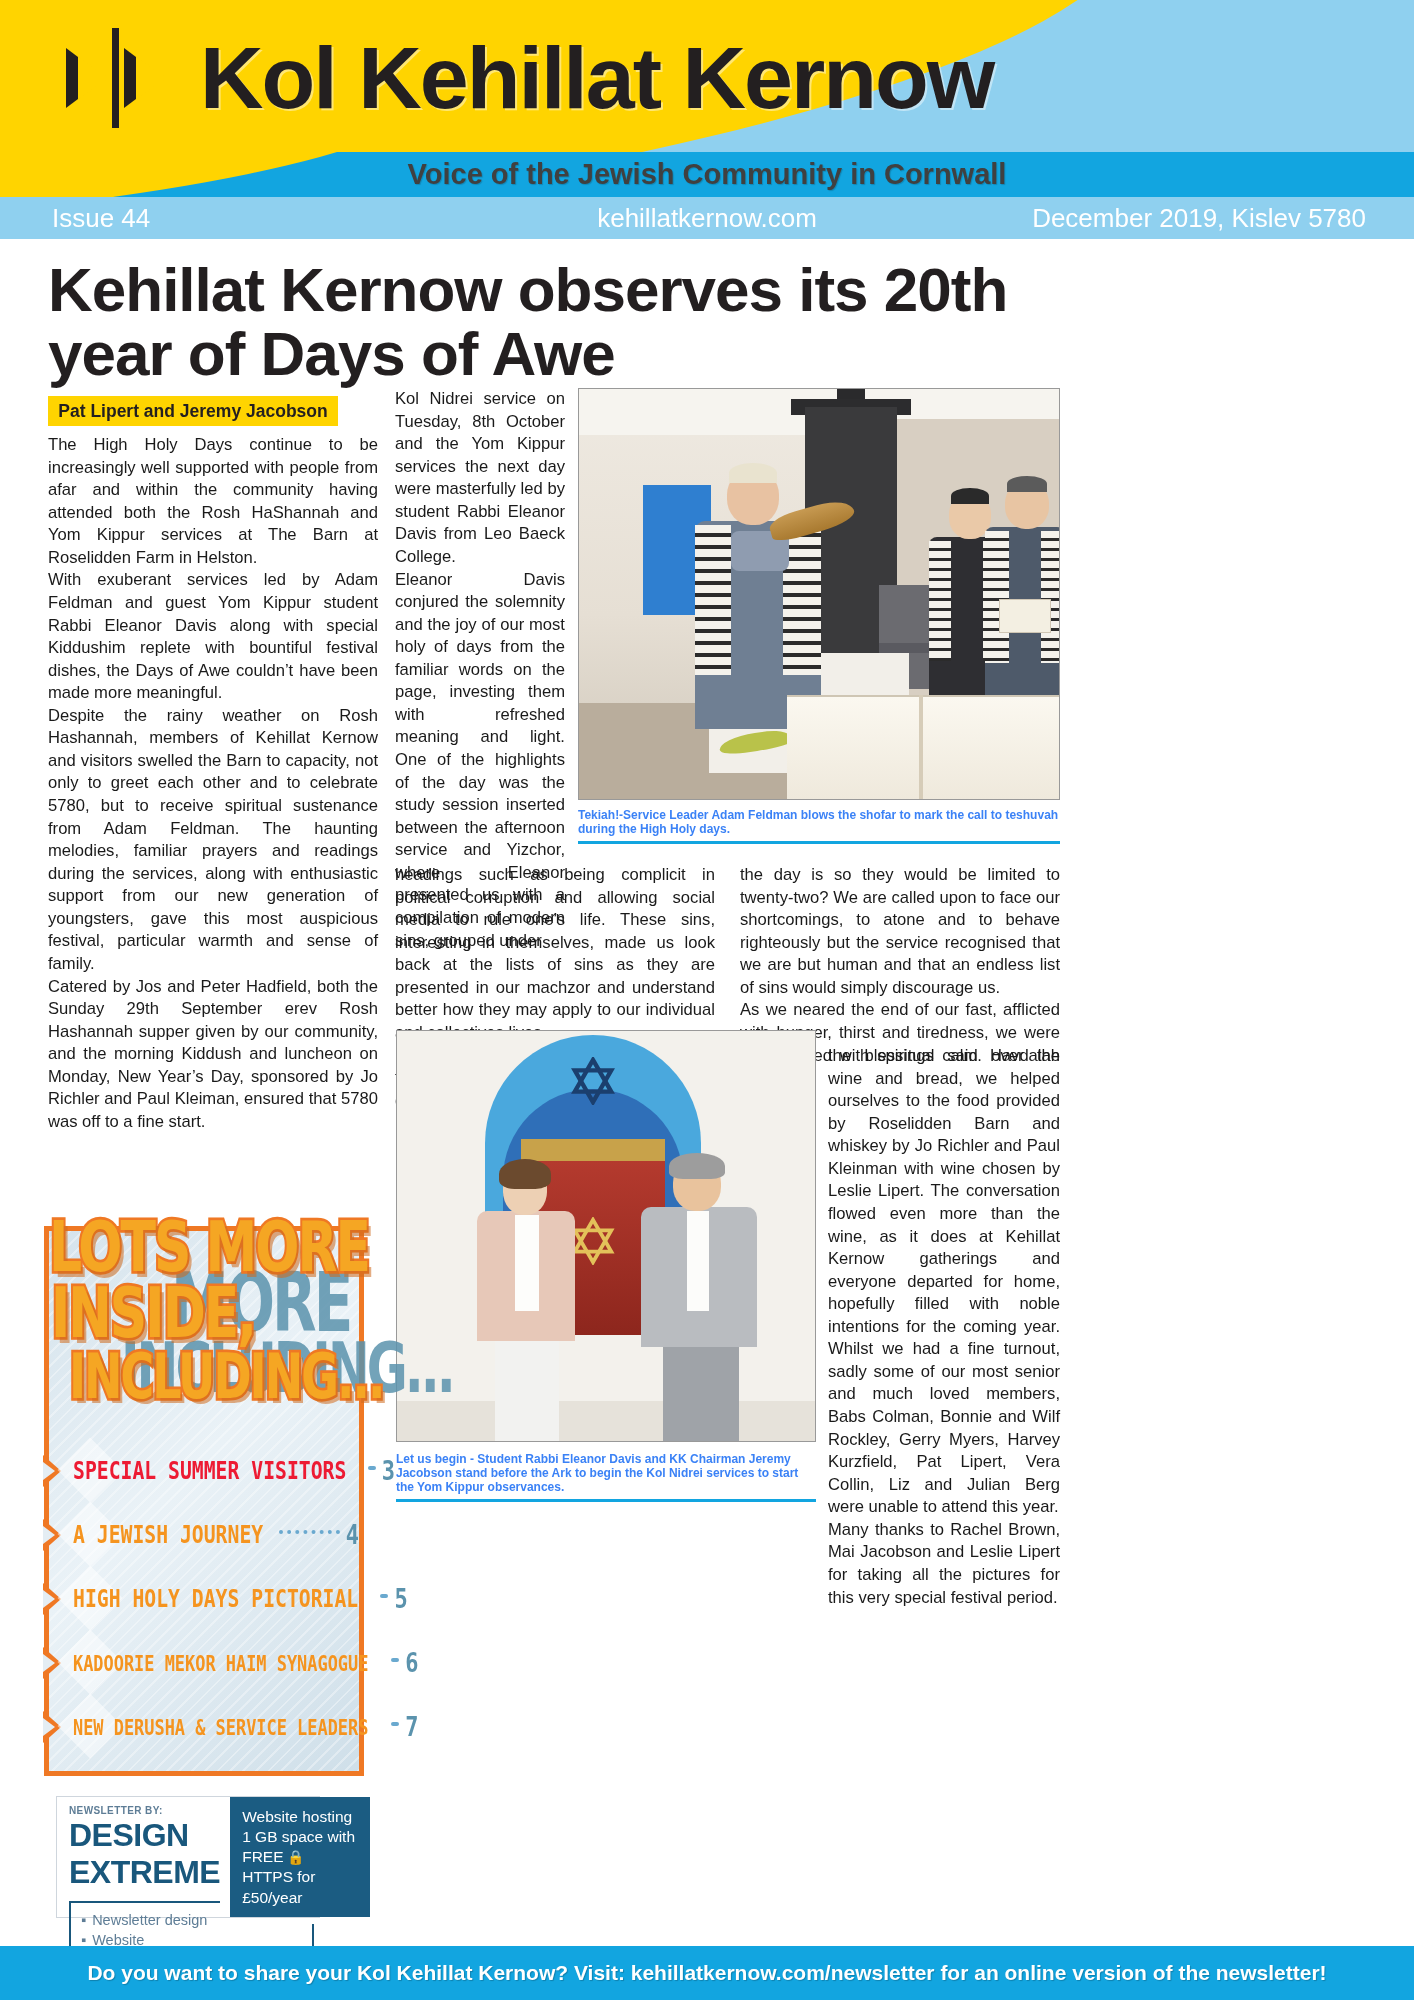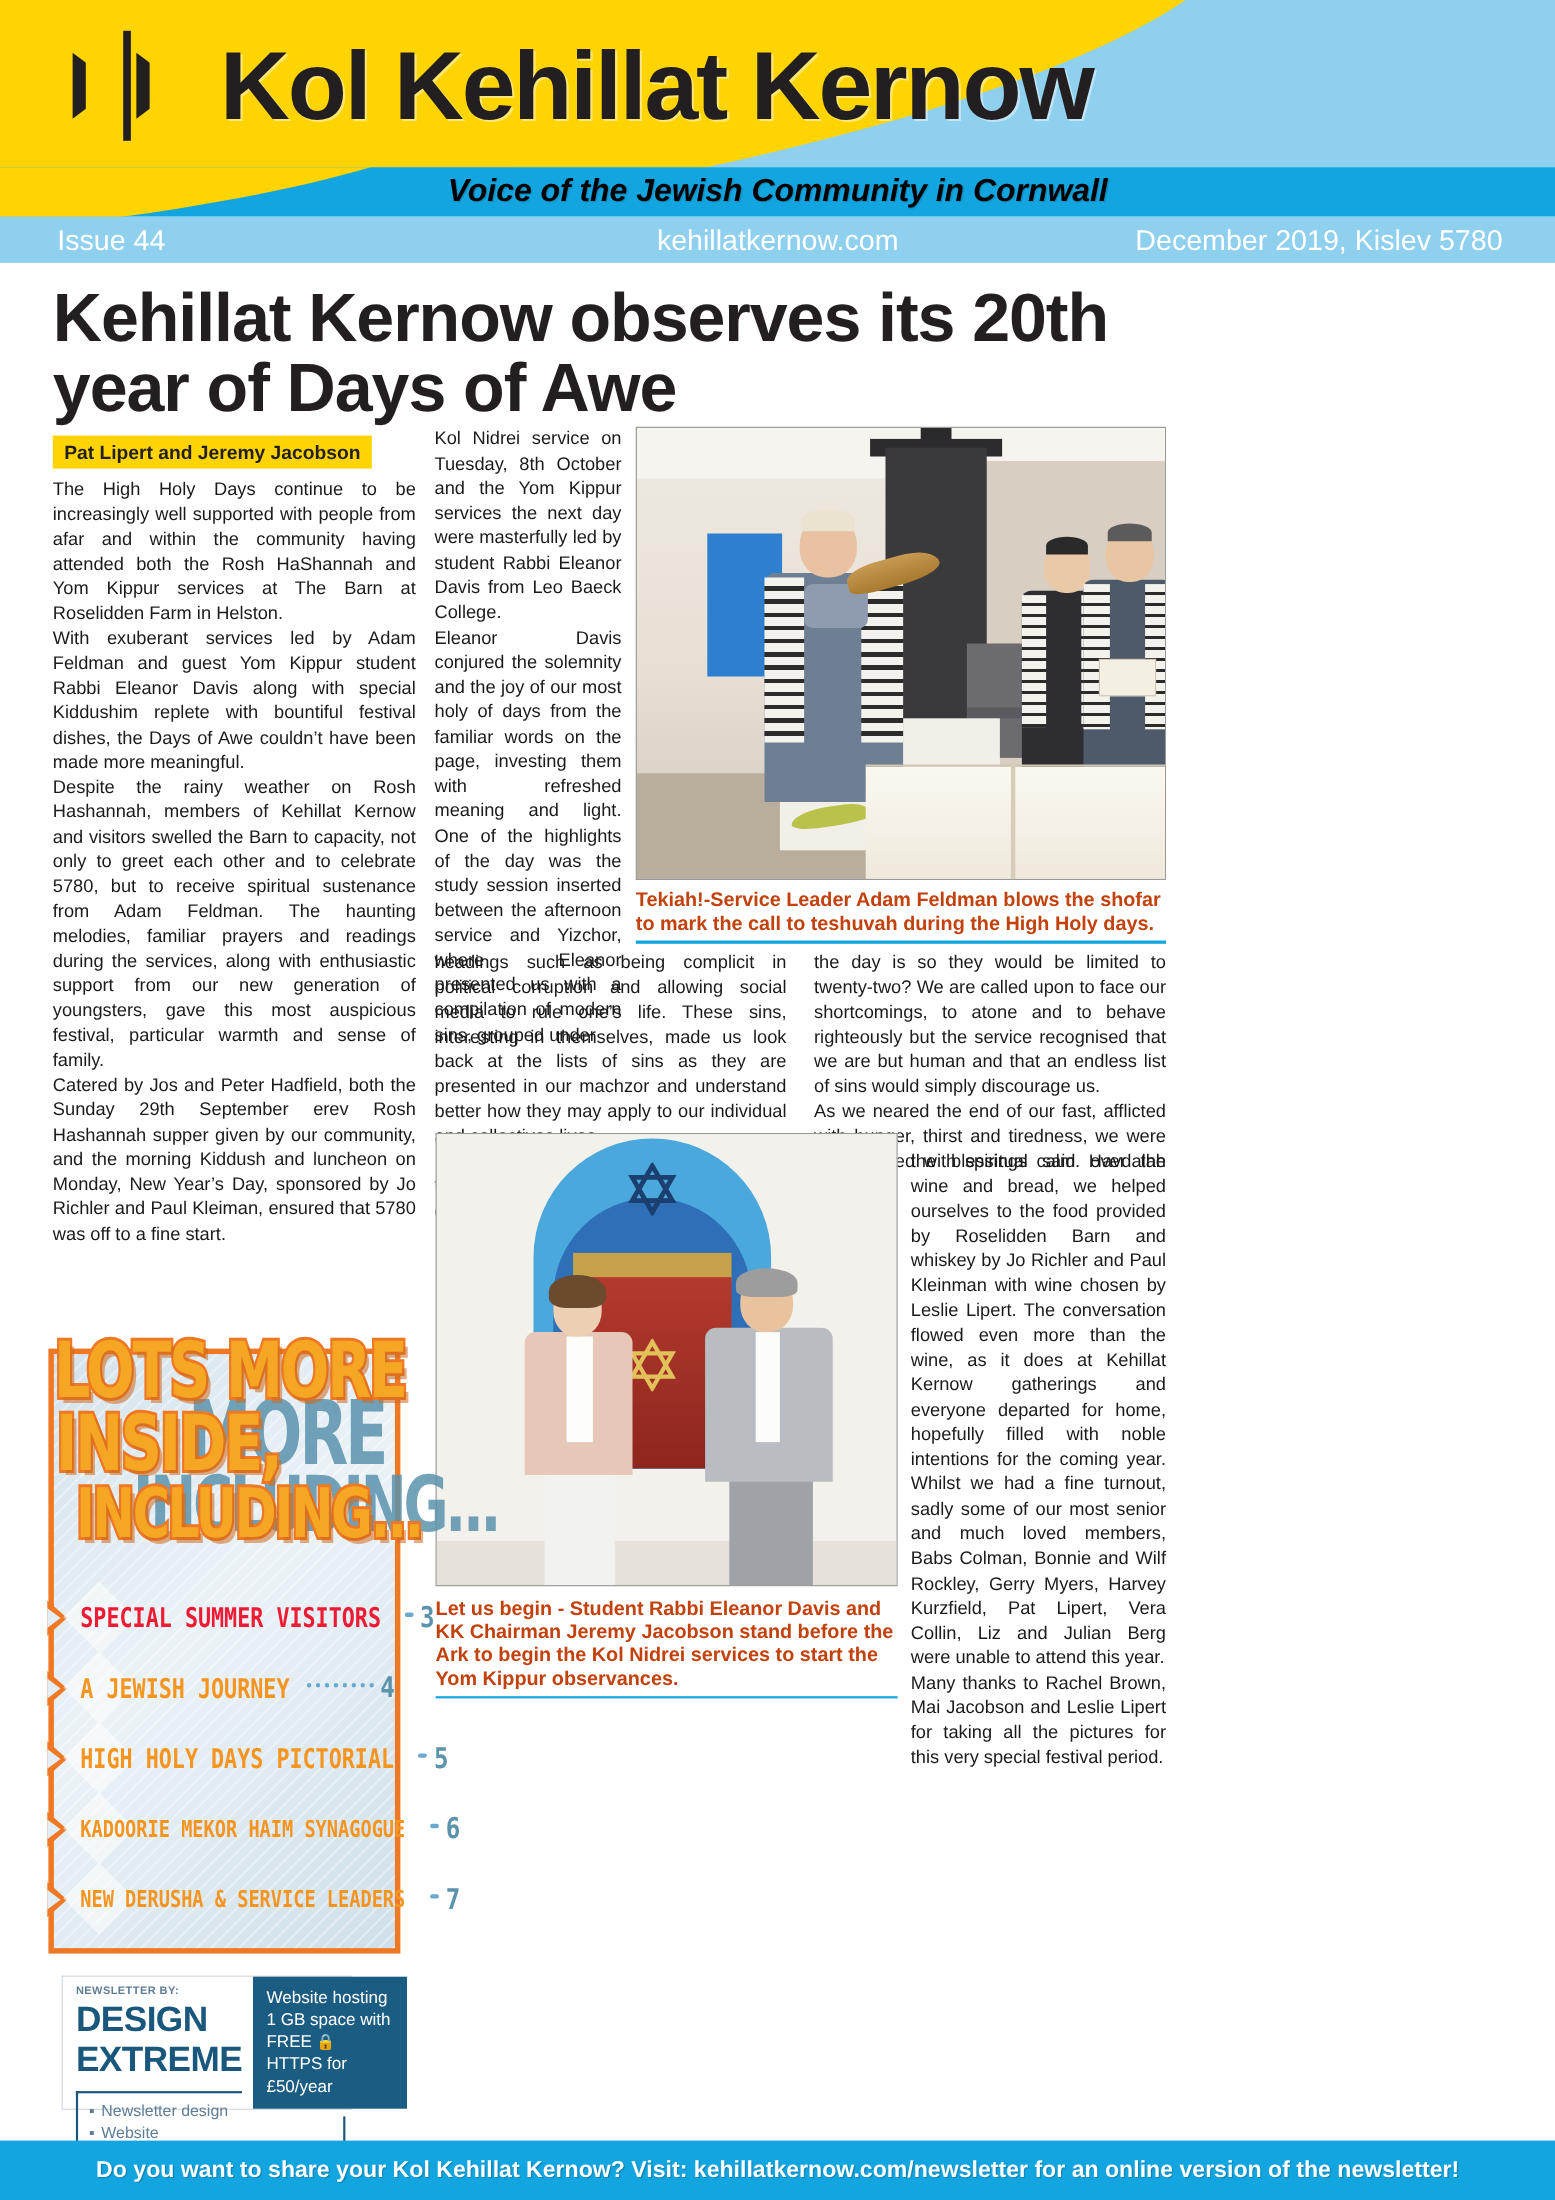--- a/index.html
+++ b/index.html
@@ -60,22 +60,22 @@
   .logo-title {
     margin-left:22px; font-size:88px; line-height:1;
     font-weight:700; color:#231f20; letter-spacing:-2px;
     font-family:"Liberation Sans", sans-serif;
     text-shadow: 2px 2px 0 rgba(255,255,255,.45);
   }
 
   
   .tagline {
     position:absolute; left:0; top:152px; width:1414px; height:45px;
-    background:#12a5e0; color:#000000; display:flex; align-items:center; justify-content:center;
-    font-size:29px; font-weight:700; letter-spacing:0px; overflow:hidden;font-style:italic;
+    background:#12a5e0; color:#404040; display:flex; align-items:center; justify-content:center;
+    font-size:29px; font-weight:700; letter-spacing:0px; overflow:hidden;
   }
   .tagline .tag-yellow {
     position:absolute; left:-120px; top:-44px; width:560px; height:92px;
     background:#ffd400; border-radius:0 0 95% 0; transform:rotate(-4deg);
   }
   .tagline .tag-txt { position:relative; z-index:3; text-shadow:1px 1px 1px rgba(0,0,0,.18); }
 
   
   .issuebar {
     position:absolute; left:0; top:197px; width:1414px; height:42px;
@@ -109,22 +109,22 @@
   #col2b { left:395px; top:864px; width:320px; }
   #col3 { left:740px; top:864px; width:320px; }
   #col3b { left:828px; top:1045px; width:232px; }
 
   
   .photo { position:absolute; border:1px solid #999; overflow:hidden; background:#ddd; }
   #photo1 { left:578px; top:388px; width:482px; height:412px; }
   #photo2 { left:396px; top:1030px; width:420px; height:412px; }
 
   .cap {
-    position:absolute; font-size:18px; font-weight:700; line-height:1.18;
-    color:#c2410c;
+    position:absolute; font-size:12px; font-weight:700; line-height:1.18;
+    color:#3b82f6;
   }
   #cap1 { left:578px; top:808px; width:482px; }
   #cap2 { left:396px; top:1452px; width:420px; }
   .cap-rule { margin-top:5px; height:2.5px; background:#12a5e0; }
 
   
   .p1-bg { position:absolute; inset:0; background:linear-gradient(#efeae2 0%, #e6dfd4 55%, #cfc7ba 100%); }
   .p1-ceiling { position:absolute; left:0; top:0; width:100%; height:46px; background:#f6f4ef; }
   .p1-stove { position:absolute; left:226px; top:18px; width:92px; height:260px; background:#3a3a3c; }
   .p1-stovetop { position:absolute; left:212px; top:10px; width:120px; height:16px; background:#2c2c2e; }

